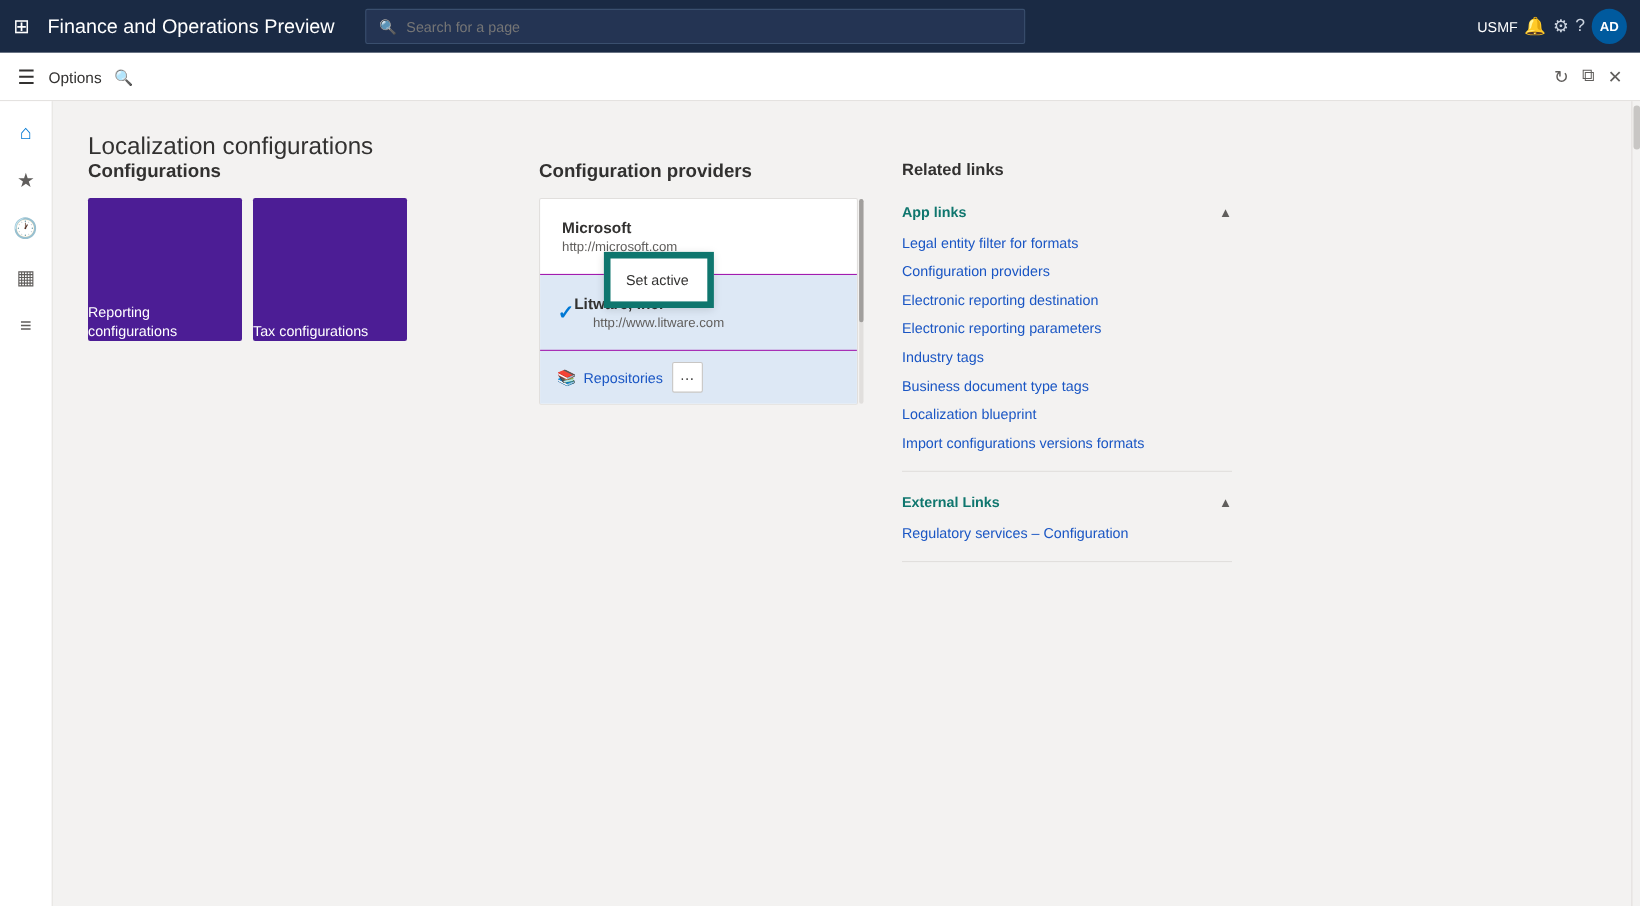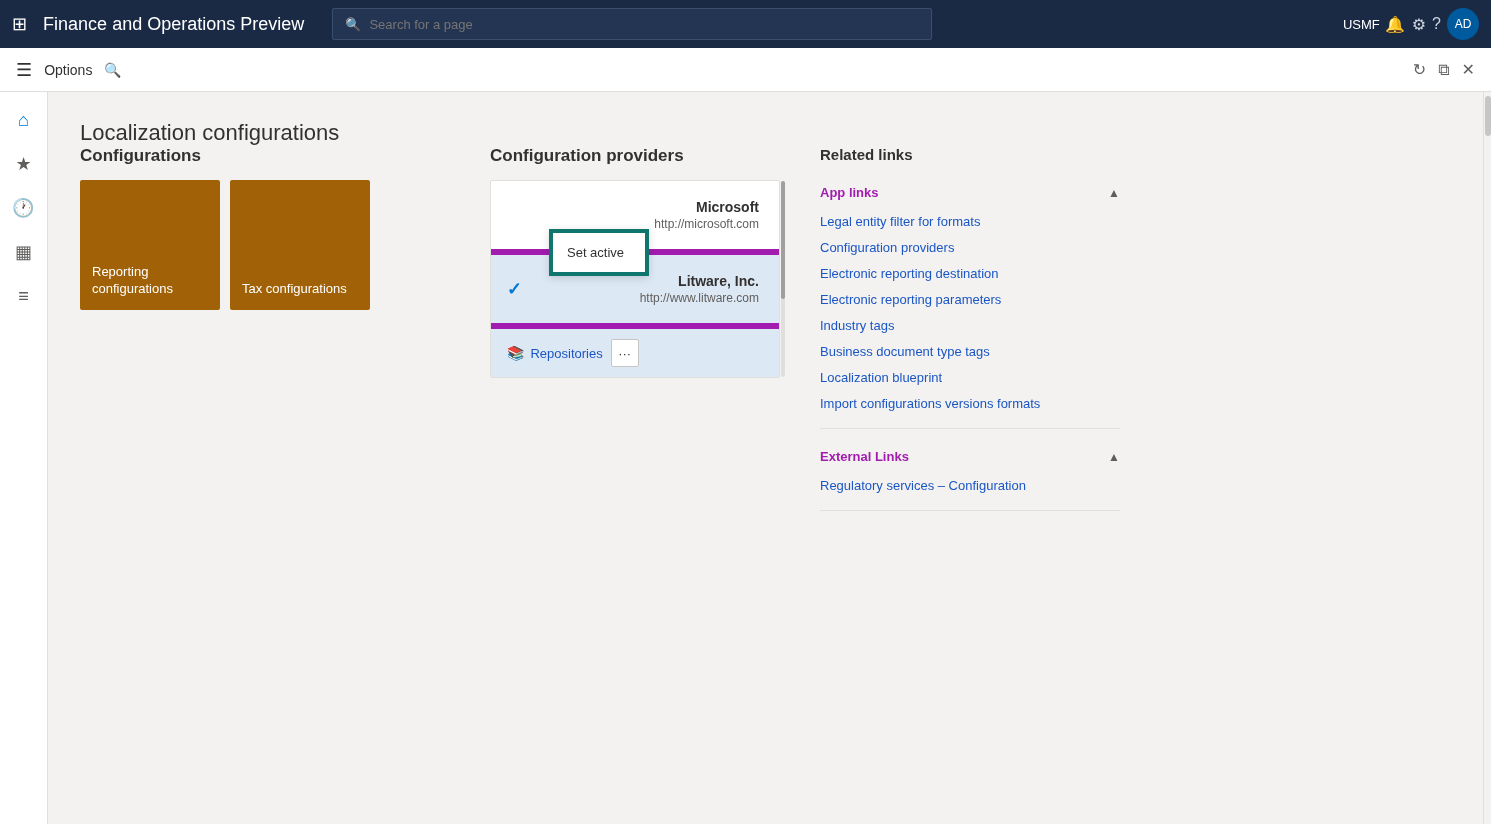--- a/index.html
+++ b/index.html
@@ -37,21 +37,21 @@
       flex: 1;
     }
     .top-nav .search-box .search-icon { color: #aab4c5; font-size: 13px; }
     .top-nav .right-icons { margin-left: auto; display: flex; align-items: center; gap: 6px; }
     .top-nav .right-icons .company-label { color: #fff; font-size: 13px; }
     .top-nav .right-icons .icon-btn { color: #ccd4e0; font-size: 16px; cursor: pointer; }
     .top-nav .avatar {
       width: 32px; height: 32px; border-radius: 50%;
       background: #005a9e; color: #fff;
       display: flex; align-items: center; justify-content: center;
-      font-size: 12px; font-weight: 400; cursor: pointer;
+      font-size: 12px; font-weight: 700; cursor: pointer;
     }
 
     
     .sub-nav {
       display: flex;
       align-items: center;
       background: #fff;
       height: 44px;
       padding: 0 16px;
       border-bottom: 1px solid #e1dfdd;
@@ -109,48 +109,46 @@
     
     .configurations-section { flex: 0 0 370px; }
     .section-heading { font-size: 17px; font-weight: 600; color: #323130; margin-bottom: 14px; }
     .config-tiles {
       display: flex;
       flex-wrap: wrap;
       gap: 10px;
     }
     .config-tile {
       width: 140px; height: 130px;
-      background: #a16207;
+      background: #4c1d95;
       color: #fff;
       display: flex;
       align-items: flex-end;
-      padding: 12px;
       font-size: 13px;
       font-weight: 500;
       cursor: pointer;
       border-radius: 2px;
       line-height: 1.3;
     }
 
     
     .providers-section { flex: 0 0 290px; }
     .providers-panel {
       background: #fff;
       border: 1px solid #e1dfdd;
       border-radius: 2px;
       overflow: visible;
       position: relative;
     }
 
     .provider-item {
       padding: 18px 20px;
-      border-bottom: 6px solid #a21caf;
+      border-bottom: 1px solid #a21caf;
       cursor: pointer;
       position: relative;
-      text-align: right;
     }
     .provider-item:last-child { border-bottom: none; }
     .provider-item.selected { background: #dde8f5; }
     .provider-name { font-size: 14px; font-weight: 600; color: #323130; }
     .provider-url { font-size: 12px; color: #605e5c; margin-top: 2px; }
 
     .provider-check {
       position: absolute;
       left: 16px;
       top: 50%;
@@ -189,21 +187,21 @@
       cursor: pointer;
       font-size: 13px;
       color: #323130;
       border-radius: 2px;
     }
 
     
     .set-active-dropdown {
       position: absolute;
       background: #fff;
-      border: 4px solid #0f766e;
+      border: 6px solid #0f766e;
       box-shadow: 0 2px 8px rgba(0,0,0,0.15);
       padding: 4px 0;
       z-index: 100;
       left: 58px;
       top: 48px;
       min-width: 100px;
     }
     .set-active-dropdown .dropdown-item {
       padding: 8px 14px;
       font-size: 13px;
@@ -234,21 +232,21 @@
     .related-links-title { font-size: 15px; font-weight: 600; color: #323130; margin-bottom: 14px; }
 
     .related-group { margin-bottom: 0; }
     .related-group-header {
       display: flex;
       align-items: center;
       justify-content: space-between;
       padding: 8px 0;
       cursor: pointer;
     }
-    .related-group-header .group-title { font-size: 13px; font-weight: 600; color: #a21caf; }
+    .related-group-header .group-title { font-size: 13px; font-weight: 600; color: #0f766e; }
     .related-group-header .chevron { font-size: 12px; color: #605e5c; }
     .related-links-list { list-style: none; padding: 0; }
     .related-links-list li { padding: 4px 0; }
     .related-links-list li a {
       font-size: 13px;
       color: #1a56c4;
       text-decoration: none;
     }
     .divider { border: none; border-top: 1px solid #e1dfdd; margin: 12px 0; }
 

